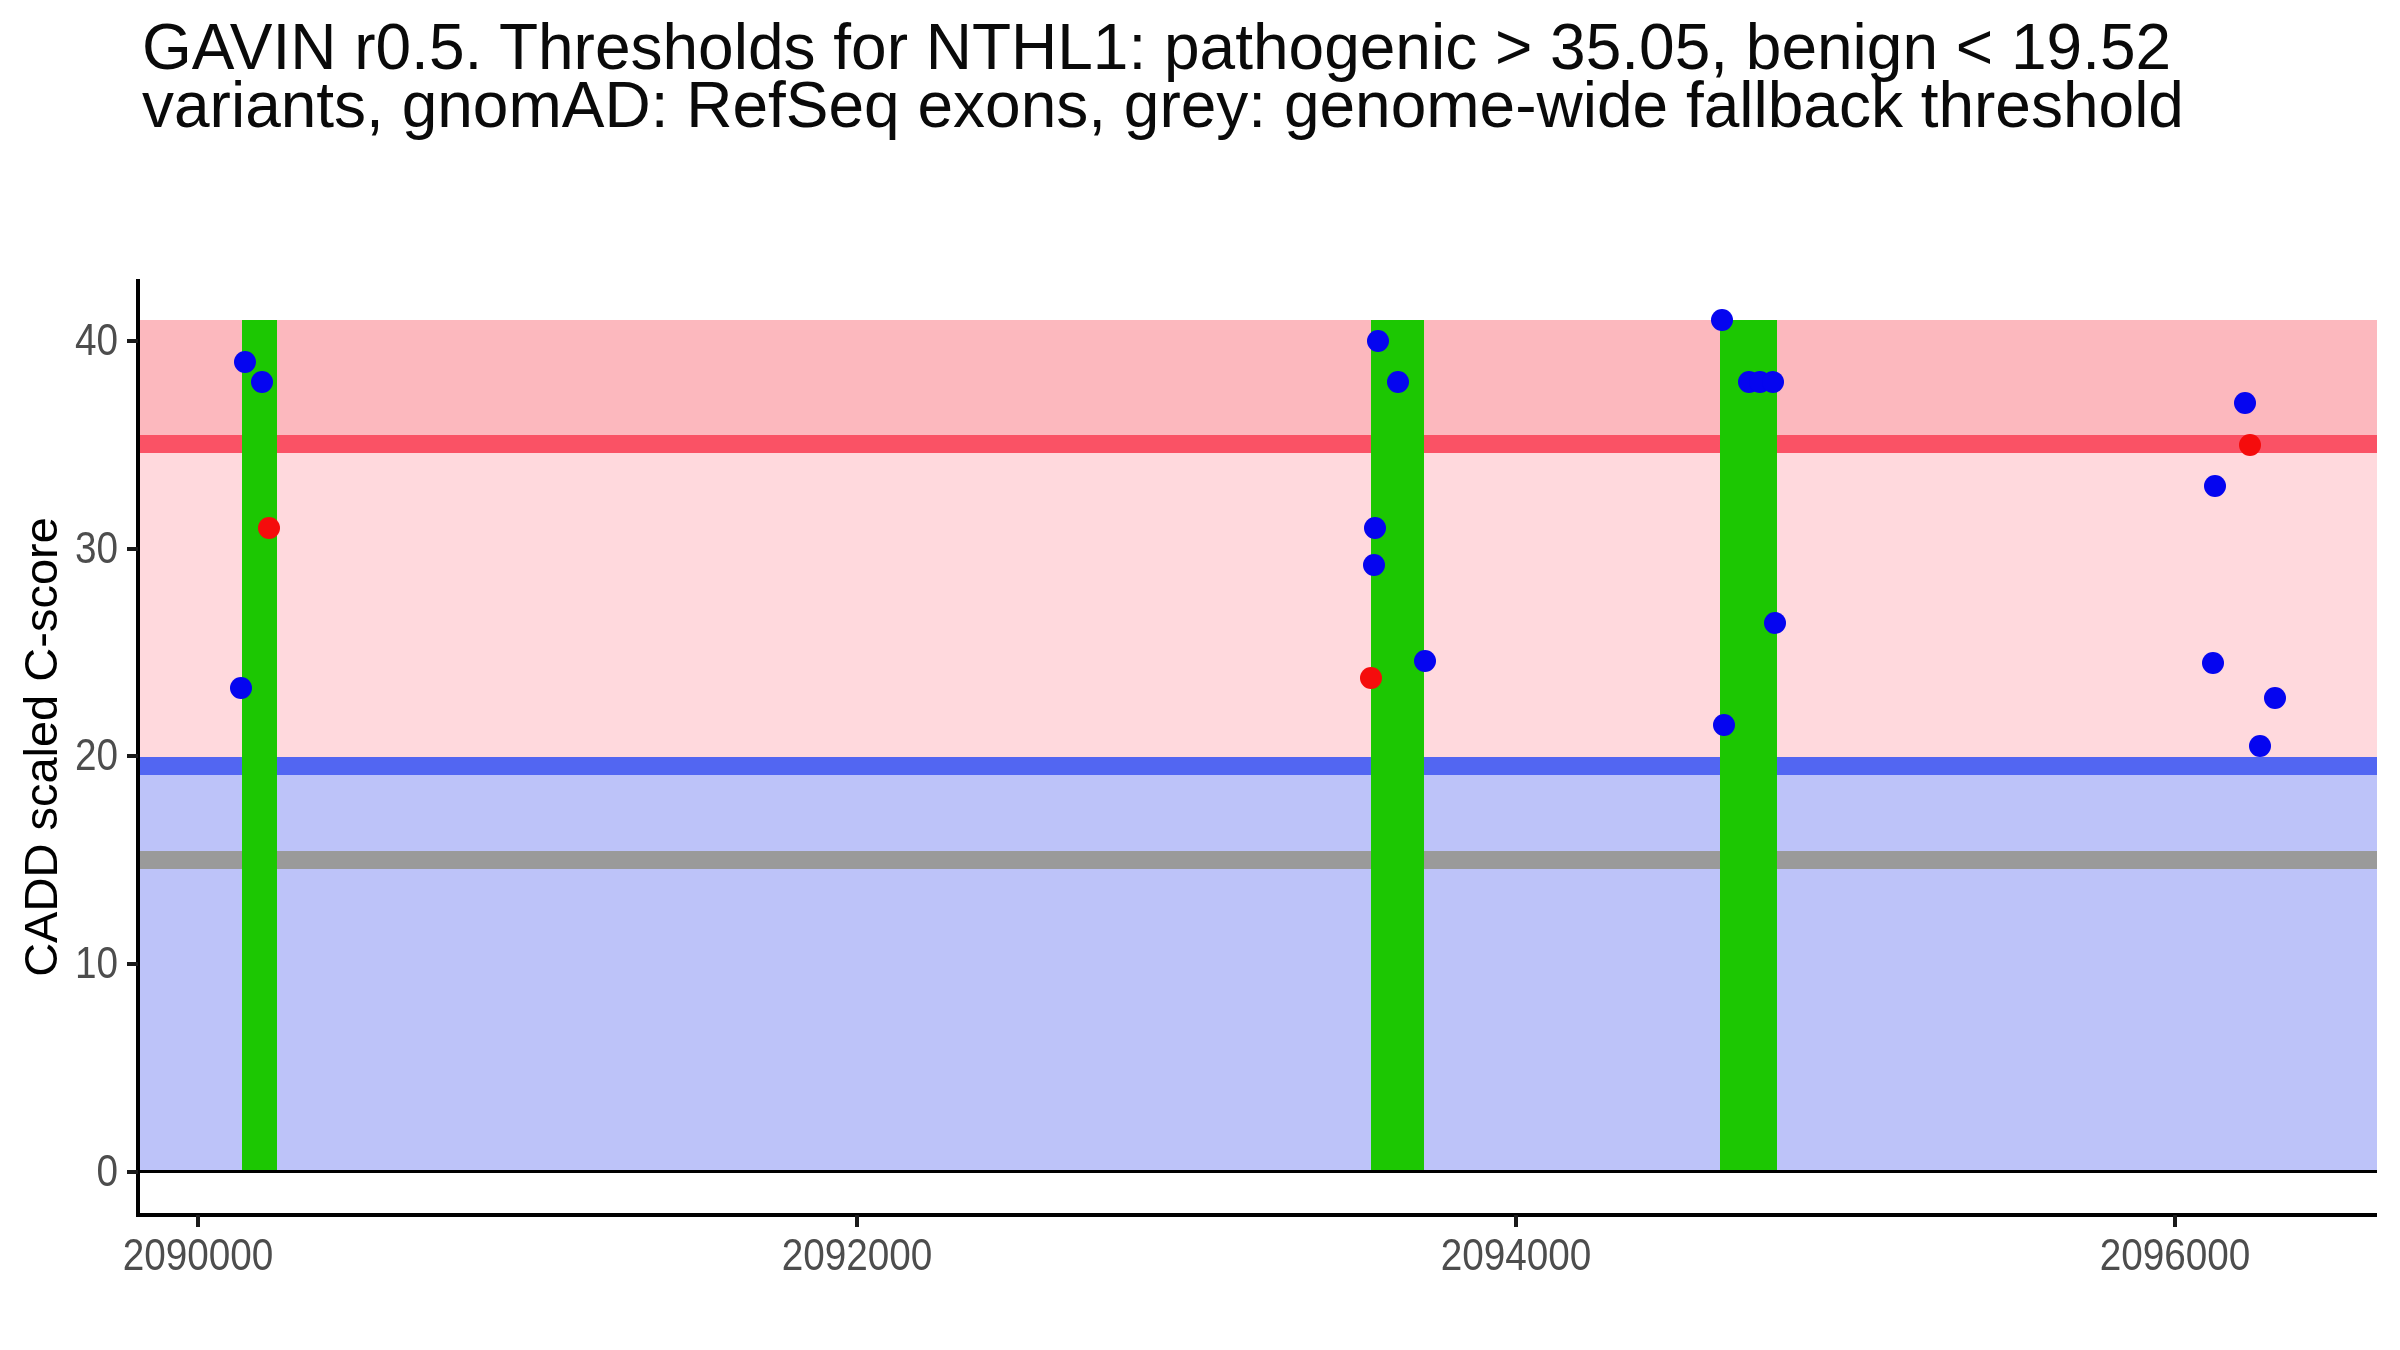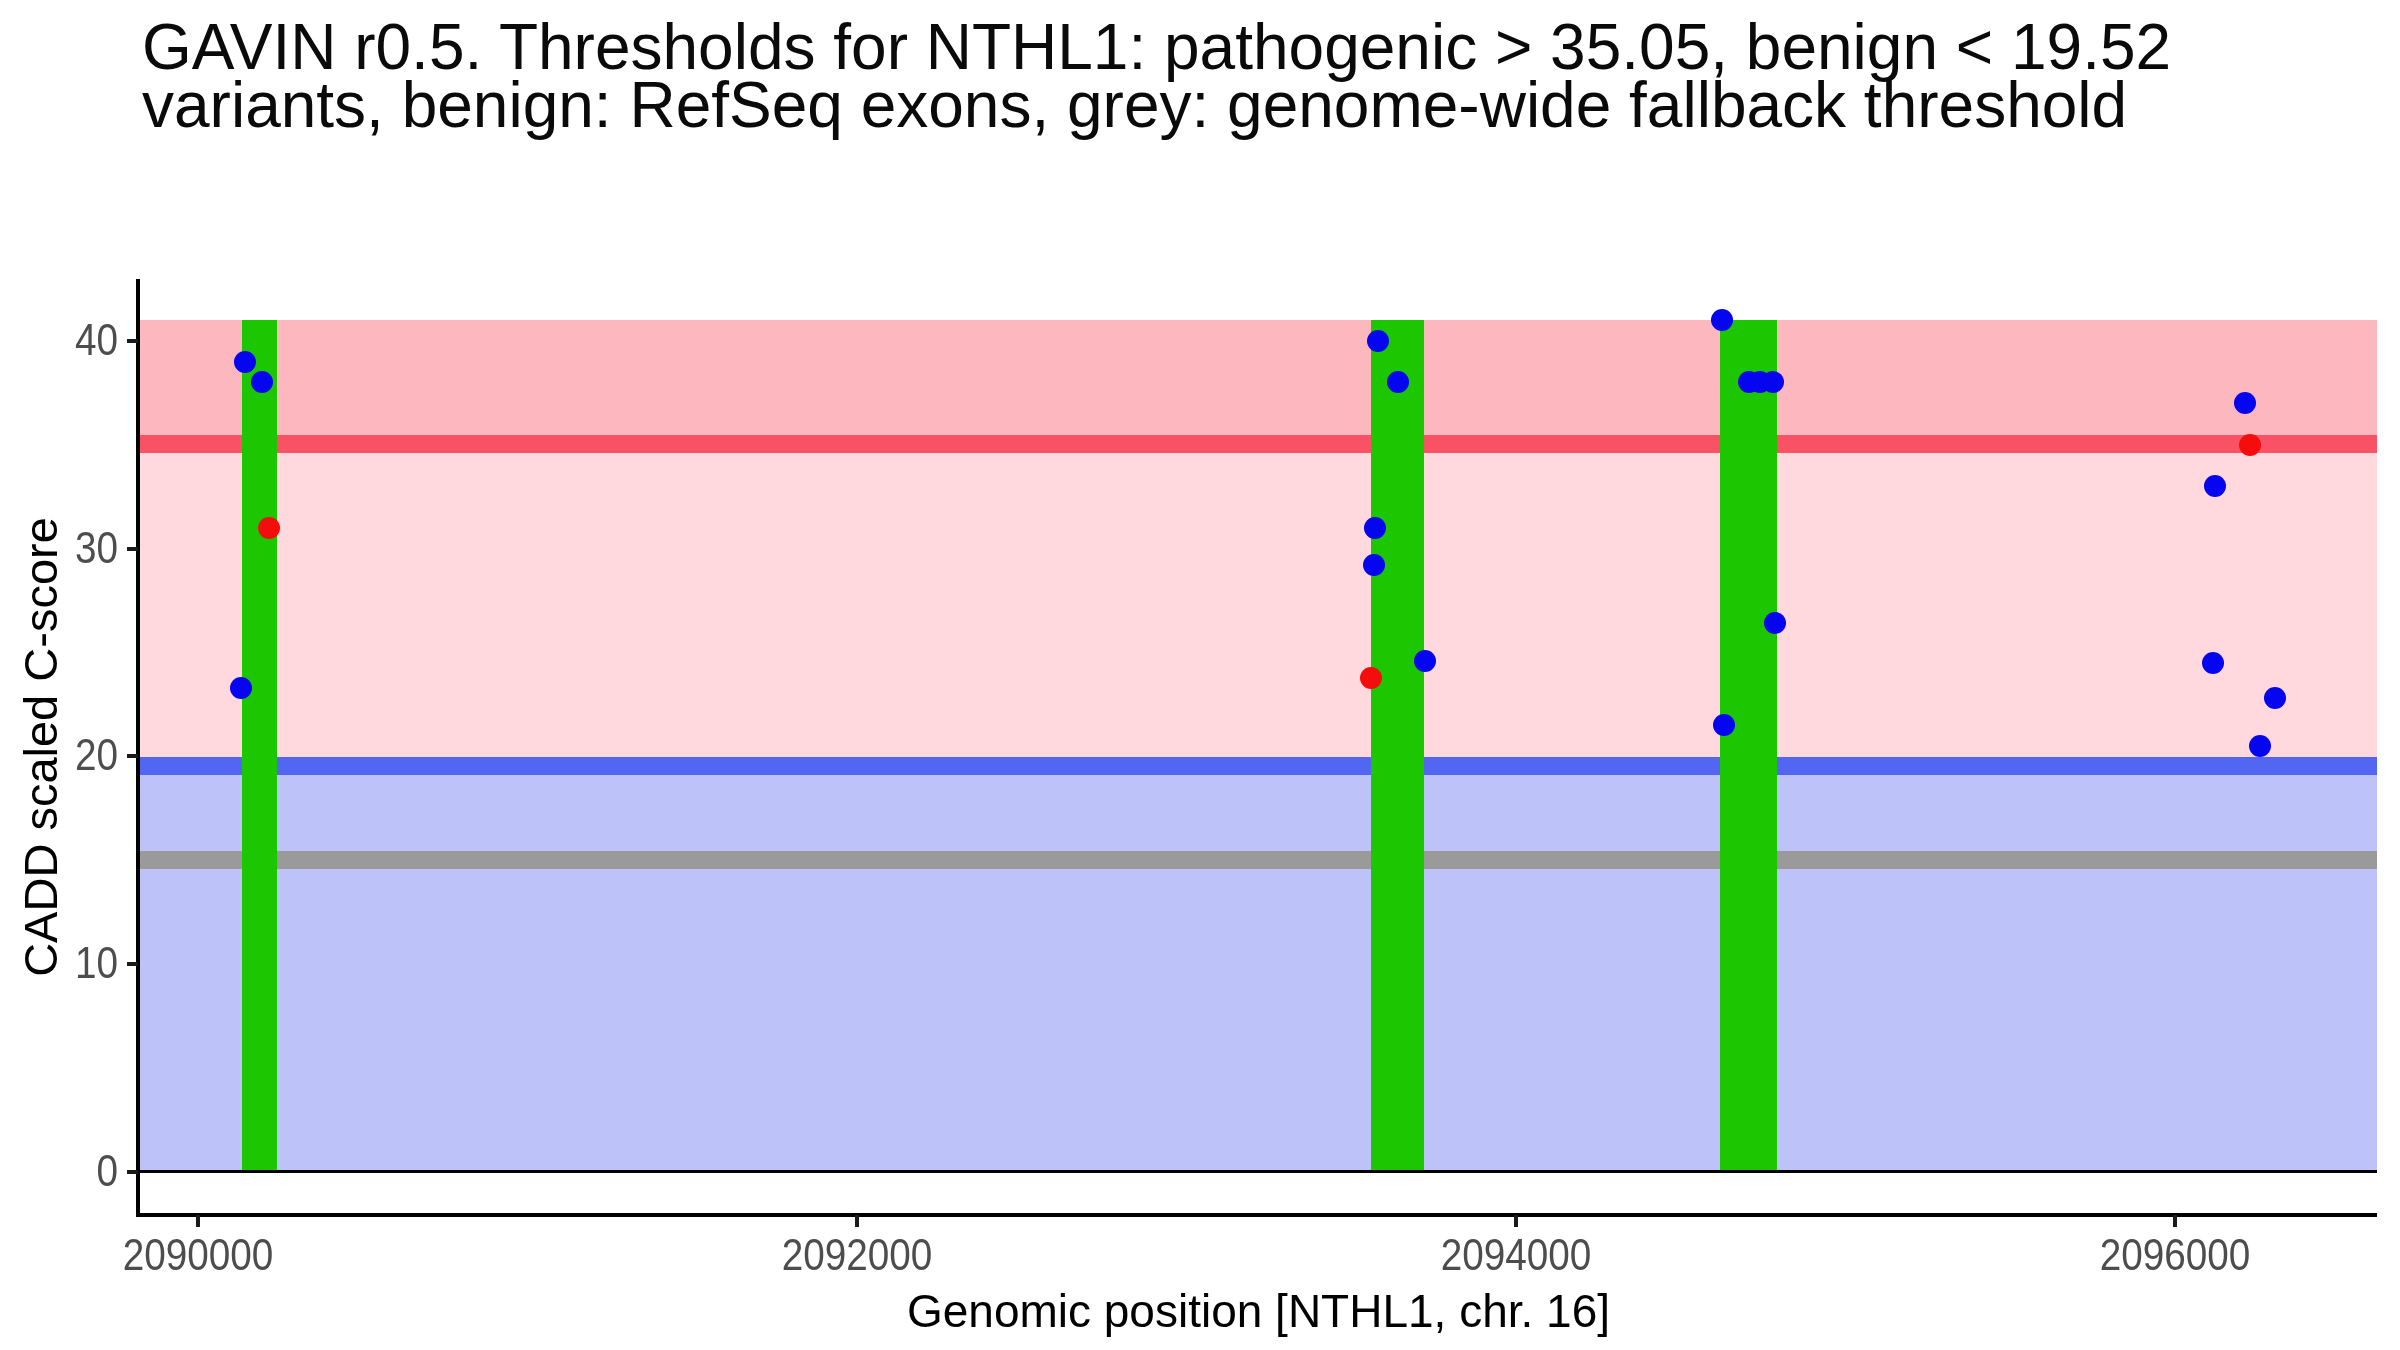--- a/index.html
+++ b/index.html
@@ -21,21 +21,21 @@
   .yaxis-title{position:absolute;left:40px;top:747px;width:0;height:0;}
   .yaxis-title > span{display:inline-block;white-space:nowrap;transform:translate(-50%,-50%) rotate(-90deg);color:#000000;font-size:47px;}
 </style>
 </head>
 <body>
 
 <div class="figure">
 
   <div class="title-block">
     <div>GAVIN r0.5. Thresholds for NTHL1: pathogenic &gt; 35.05, benign &lt; 19.52</div>
-    <div>variants, benign: RefSeq exons, grey: genome-wide fallback threshold</div>
+    <div>variants, gnomAD: RefSeq exons, grey: genome-wide fallback threshold</div>
   </div>
 
   <div class="panel" id="panel">
       <div class="band" style="top: 41.1383px; height: 123.623px; background: rgb(252, 184, 190);"></div>
       <div class="band" style="top: 164.761px; height: 322.665px; background: rgb(255, 217, 221);"></div>
       <div class="band" style="top: 487.426px; height: 405.565px; background: rgb(189, 195, 249);"></div>
       <div class="hline" style="top: 155.761px; background: rgb(250, 82, 101);"></div>
       <div class="hline" style="top: 478.426px; background: rgb(82, 102, 242);"></div>
       <div class="hline" style="top: 572.338px; background: rgb(154, 154, 154);"></div>
       <div class="exon" style="left: 102.146px; width: 34.9274px; top: 41.1383px; height: 851.853px; background: rgb(28, 199, 2);"></div>
@@ -85,18 +85,17 @@
       <div class="ytick" style="top: 962.223px;"></div>
       <div class="ytick-label" style="left: 0px; top: 938.223px;">10</div>
       <div class="ytick" style="top: 754.453px;"></div>
       <div class="ytick-label" style="left: 0px; top: 730.453px;">20</div>
       <div class="ytick" style="top: 546.684px;"></div>
       <div class="ytick-label" style="left: 0px; top: 522.684px;">30</div>
       <div class="ytick" style="top: 338.915px;"></div>
       <div class="ytick-label" style="left: 0px; top: 314.915px;">40</div>
     </div>
 
-  <div class="xaxis-title">Genomic position [NTHL1, chr. 16]</div>
   <div class="yaxis-title">
     <span>CADD scaled C-score</span>
   </div>
 
 </div>
 
 </body></html>

